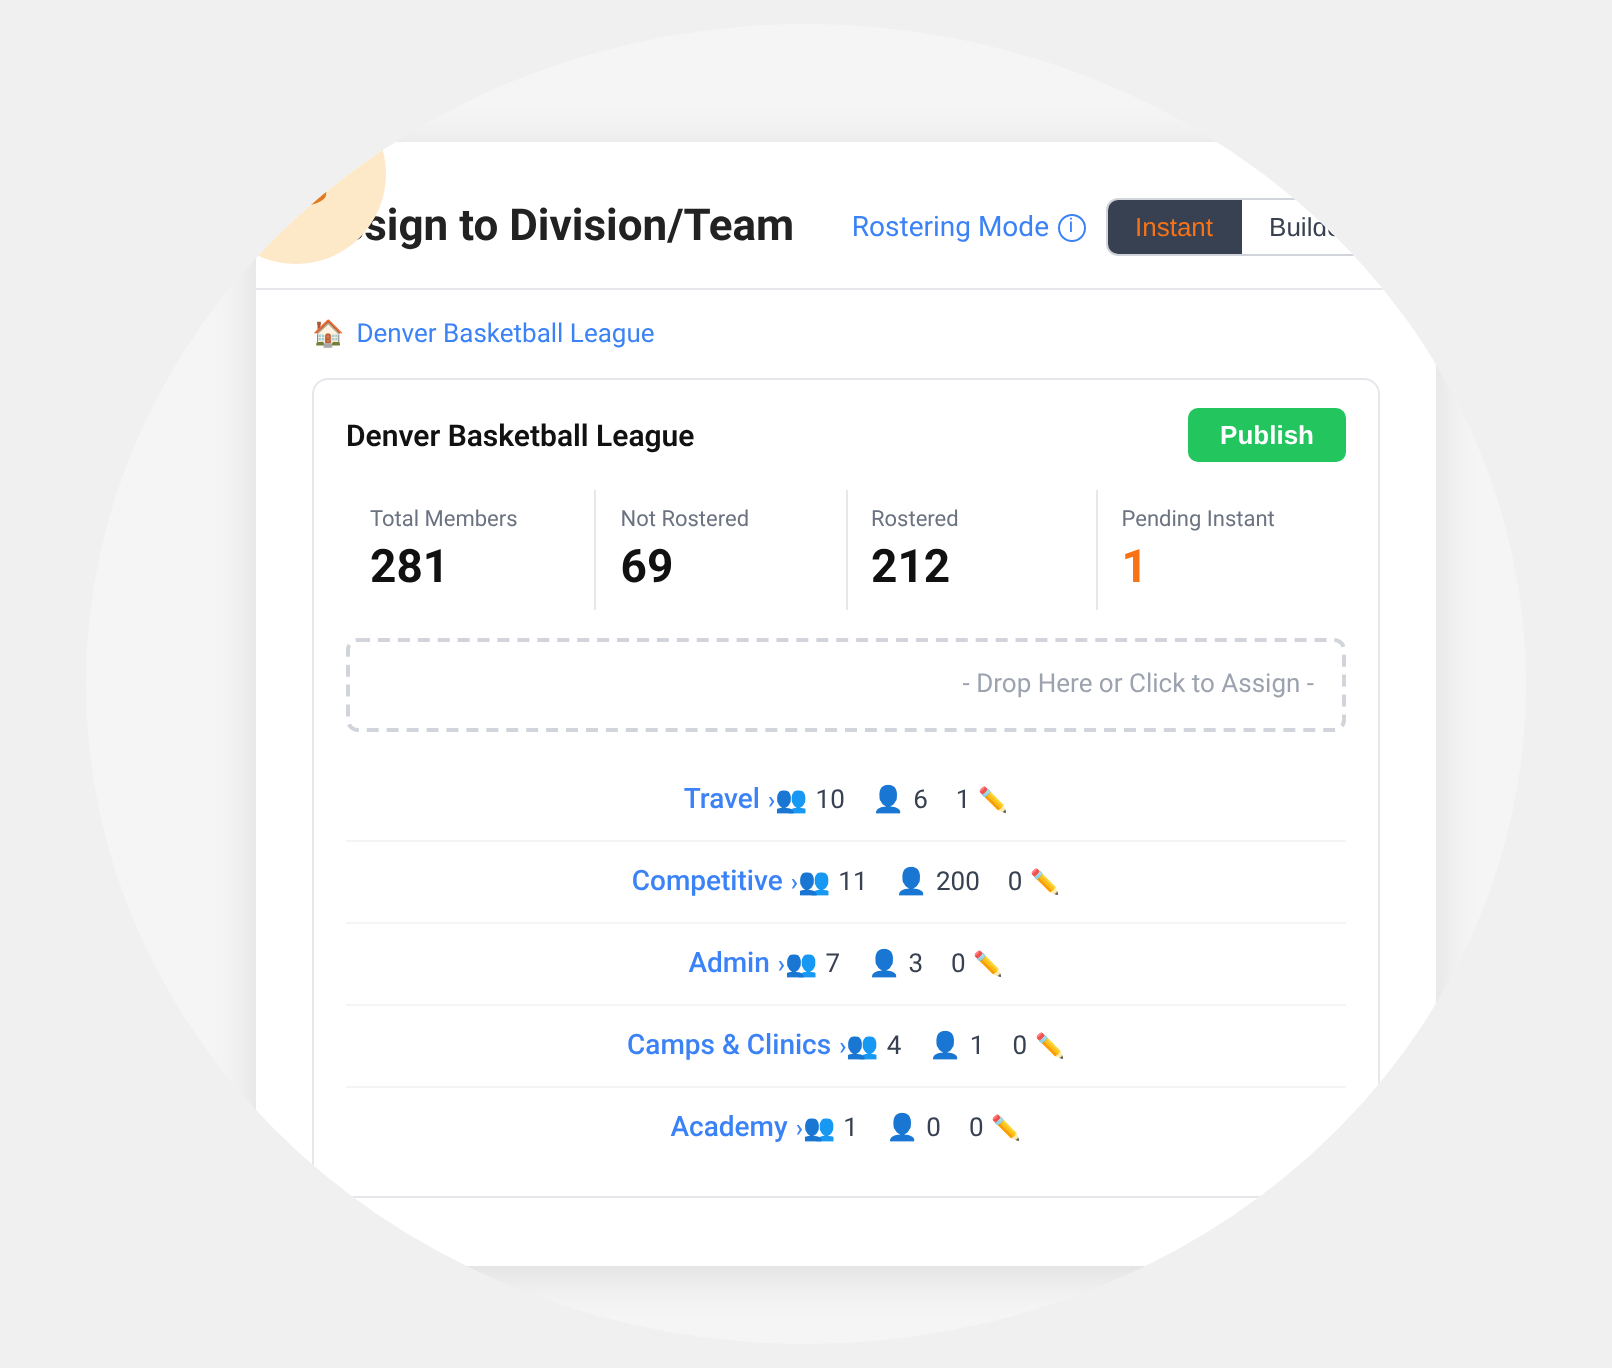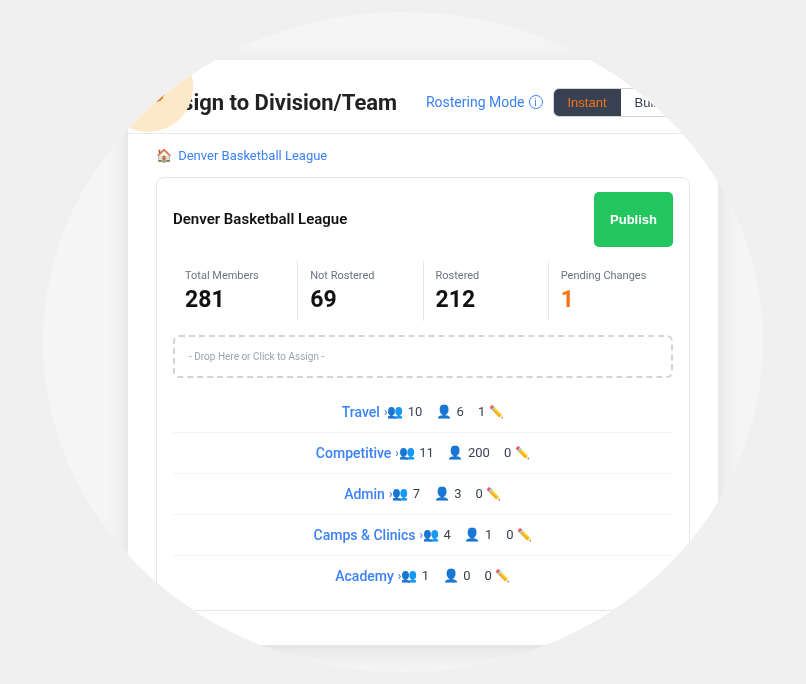--- a/index.html
+++ b/index.html
@@ -161,21 +161,21 @@
     .league-actions {
       display: flex;
       gap: 8px;
     }
 
     .btn-publish {
       background: #22c55e;
       color: #fff;
       border: none;
       border-radius: 5px;
-      padding: 20px 16px;
+      padding: 6px 16px;
       font-size: 13px;
       font-weight: 600;
       cursor: pointer;
       text-align: right;
     }
 
     .btn-cancel-pending {
       background: #fff;
       color: #f97316;
       border: 1px solid #f97316;
@@ -215,23 +215,23 @@
     }
 
     .stat-value.orange {
       color: #f97316;
     }
 
     .drop-zone {
       border: 2px dashed #d1d5db;
       border-radius: 6px;
       padding: 14px;
-      text-align: left;
+      text-align: right;
       color: #9ca3af;
-      font-size: 10px;
+      font-size: 13px;
       margin-bottom: 14px;
       cursor: pointer;
     }
 
     .division-list {
       display: flex;
       flex-direction: column;
       gap: 0;
     }
 
@@ -335,21 +335,21 @@
     </div>
           <div class="stat-item">
       <div class="stat-label">Not Rostered</div>
       <div class="stat-value">69</div>
     </div>
           <div class="stat-item">
       <div class="stat-label">Rostered</div>
       <div class="stat-value">212</div>
     </div>
           <div class="stat-item">
-      <div class="stat-label">Pending Changes</div>
+      <div class="stat-label">Pending Instant</div>
       <div class="stat-value orange">1</div>
     </div>
         </div>
 
       <div class="drop-zone">- Drop Here or Click to Assign -</div>
 
       <div class="division-list">
       <div class="division-row">
       <span class="division-name">
         Travel <span class="division-chevron">›</span>

